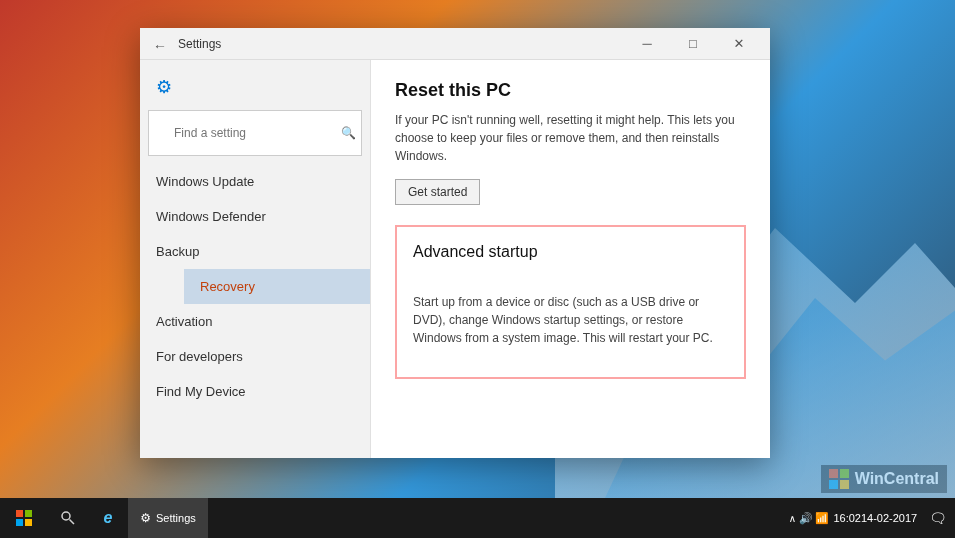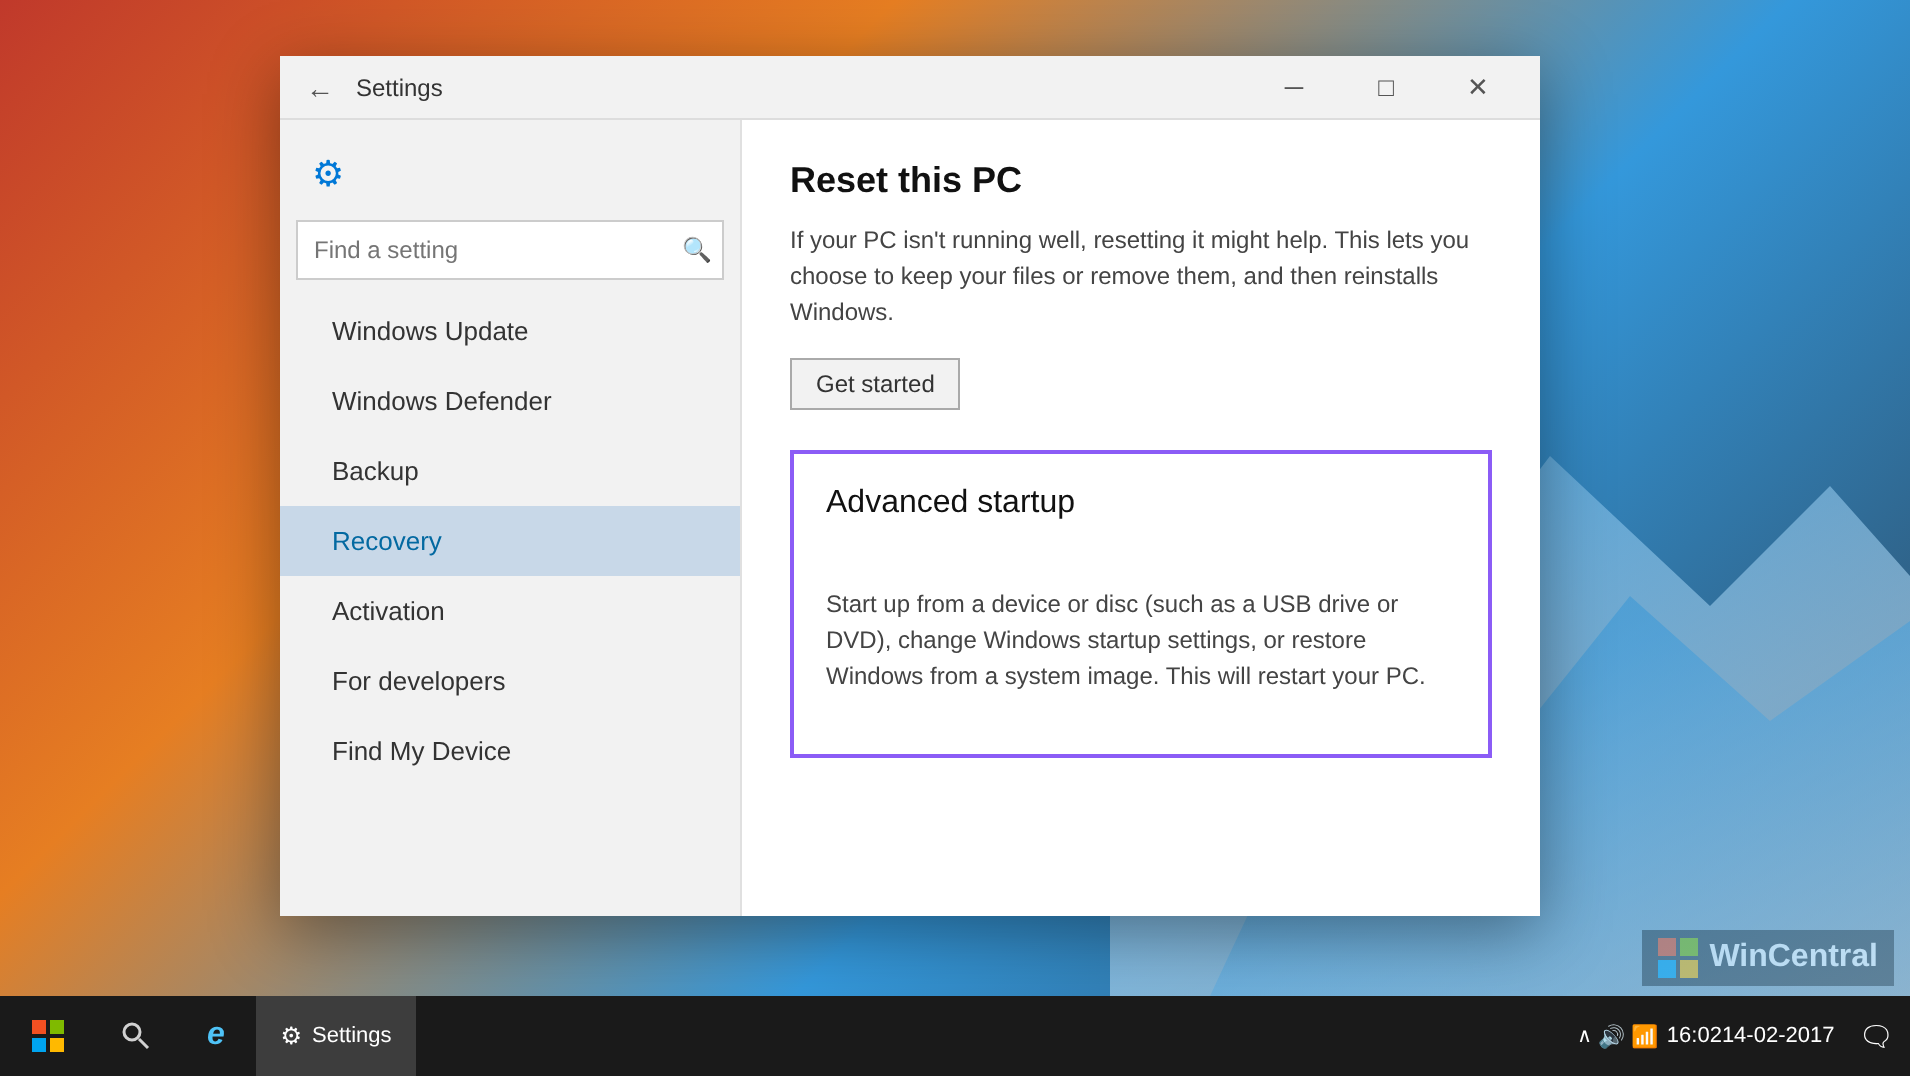--- a/index.html
+++ b/index.html
@@ -225,47 +225,48 @@
       color: #111;
       letter-spacing: 0.5px;
       text-transform: uppercase;
     }
     .search-box {
       margin: 0 8px 8px;
       position: relative;
     }
     .search-box input {
       width: 100%;
-      height: 30px;
+      height: 46px;
       border: 1px solid #ccc;
       background: white;
-      padding: 0 28px 0 8px;
+      padding: 0 28px 0 25px;
       font-size: 12px;
       color: #777;
       outline: none;
     }
     .search-icon {
       position: absolute;
       right: 6px;
       top: 50%;
       transform: translateY(-50%);
       color: #555;
       font-size: 12px;
     }
     .nav-item {
-      padding: 10px 26px;
+      padding: 10px 16px;
       font-size: 13px;
       color: #333;
       cursor: pointer;
       display: block;
     }
     .nav-item.active {
       background: #c8d8e8;
-      color: #0369a1;
+      color: #c2410c;
       font-weight: 500;
+      margin-left: 44px;
     }
 
     
     .main-content {
       flex: 1;
       background: white;
       padding: 20px 24px;
       overflow-y: auto;
       border-left: 1px solid #e0e0e0;
     }
@@ -286,21 +287,21 @@
       background: #f2f2f2;
       padding: 5px 12px;
       font-size: 12px;
       color: #333;
       cursor: pointer;
       margin-bottom: 16px;
       display: inline-block;
     }
 
     .advanced-startup-box {
-      border: 2px solid #8b5cf6;
+      border: 2px solid #fca5a5;
       padding: 16px;
       margin-top: 4px;
     }
     .advanced-title {
       font-size: 16px;
       font-weight: 300;
       color: #111;
       margin-bottom: 10px;
     }
     .advanced-desc {

